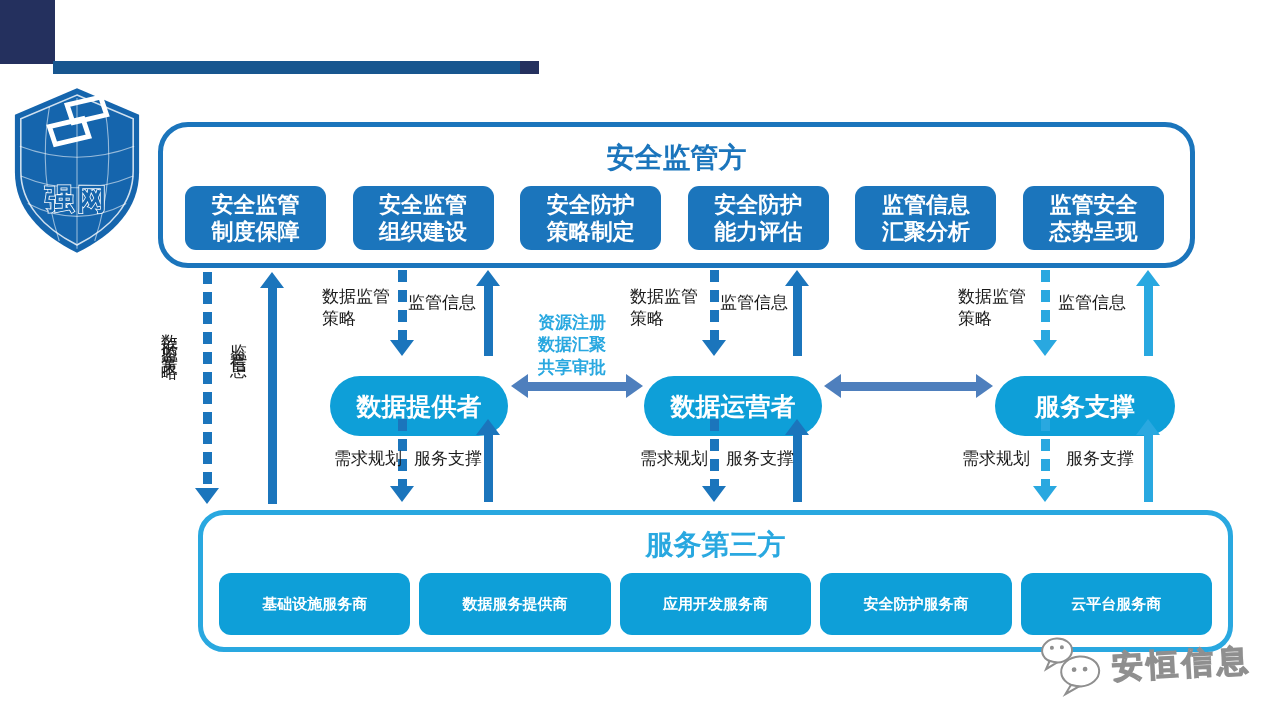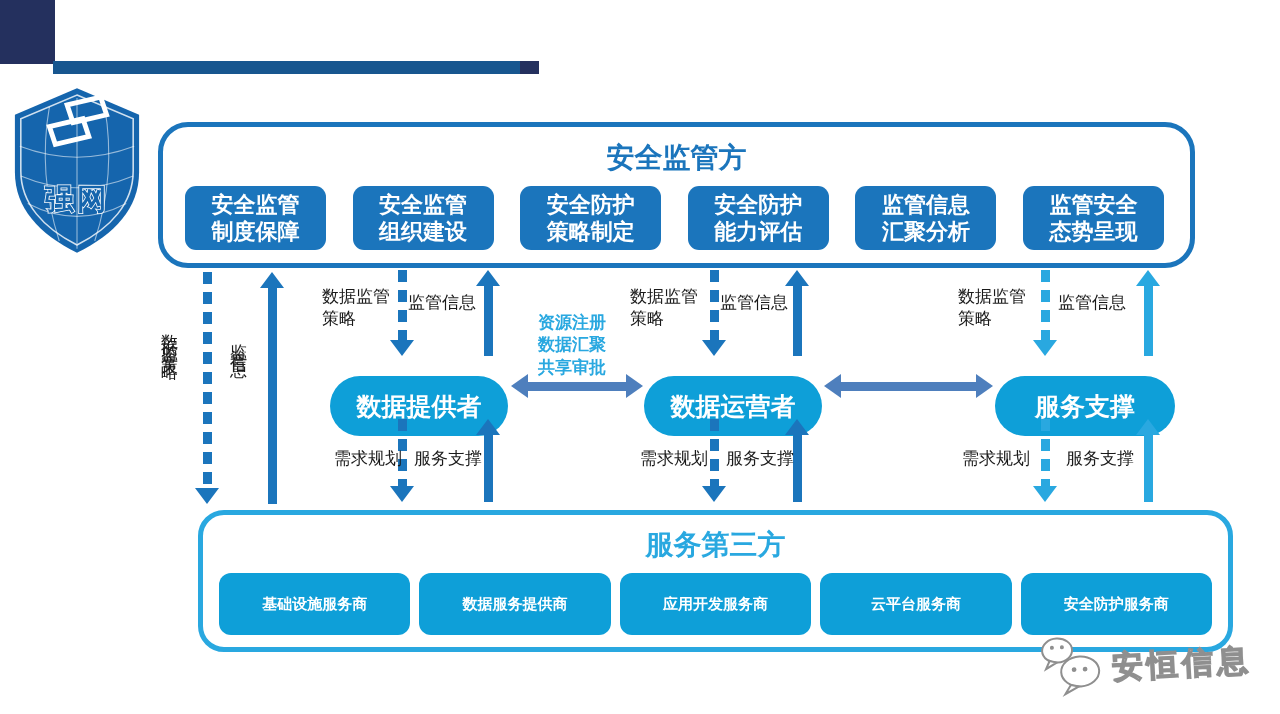--- a/index.html
+++ b/index.html
@@ -229,22 +229,22 @@
     </div>
   <div class="flabel" style="left:962px;top:448px;">需求规划</div>
   <div class="flabel" style="left:1066px;top:448px;">服务支撑</div>
 
   <div class="panel light" style="left:158px;top:510px;width:1025px;height:132px;margin-left:40px;">
     <div class="panel-title" style="top:11px;">服务第三方</div>
     <div class="tp-row">
       <div class="tp-box">基础设施服务商</div>
       <div class="tp-box">数据服务提供商</div>
       <div class="tp-box">应用开发服务商</div>
+      <div class="tp-box">安全防护服务商</div>
       <div class="tp-box">云平台服务商</div>
-      <div class="tp-box">安全防护服务商</div>
     </div>
   </div>
 
   <div class="watermark">
     <svg class="wm-icon" width="74" height="72" viewBox="0 0 74 72">
       <ellipse class="bub" cx="20" cy="16" rx="15" ry="12"></ellipse>
       <path class="bub" d="M12 26 L8 34 L19 28 Z"></path>
       <circle class="eye" cx="15" cy="13" r="2"></circle>
       <circle class="eye" cx="25" cy="13" r="2"></circle>
       <ellipse class="bub" cx="42" cy="38" rx="19" ry="15"></ellipse>

